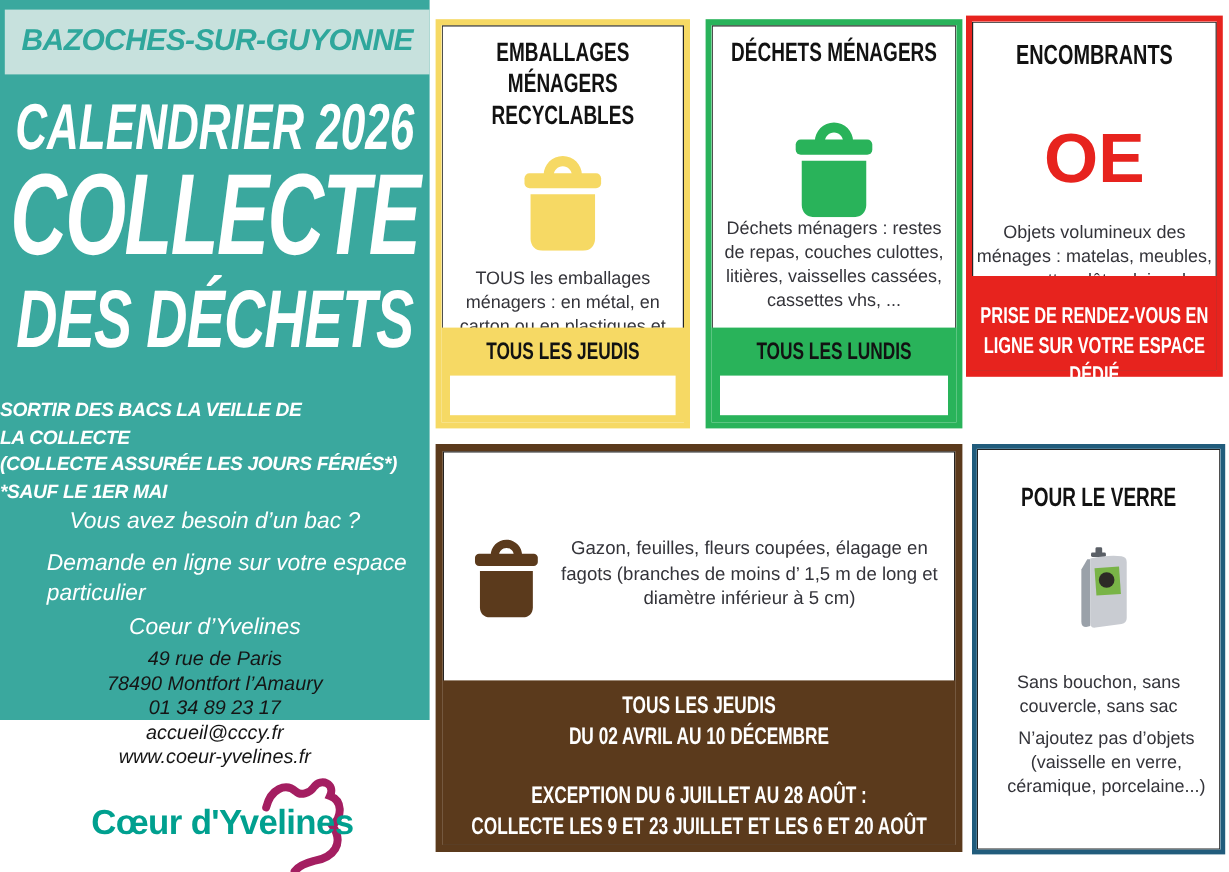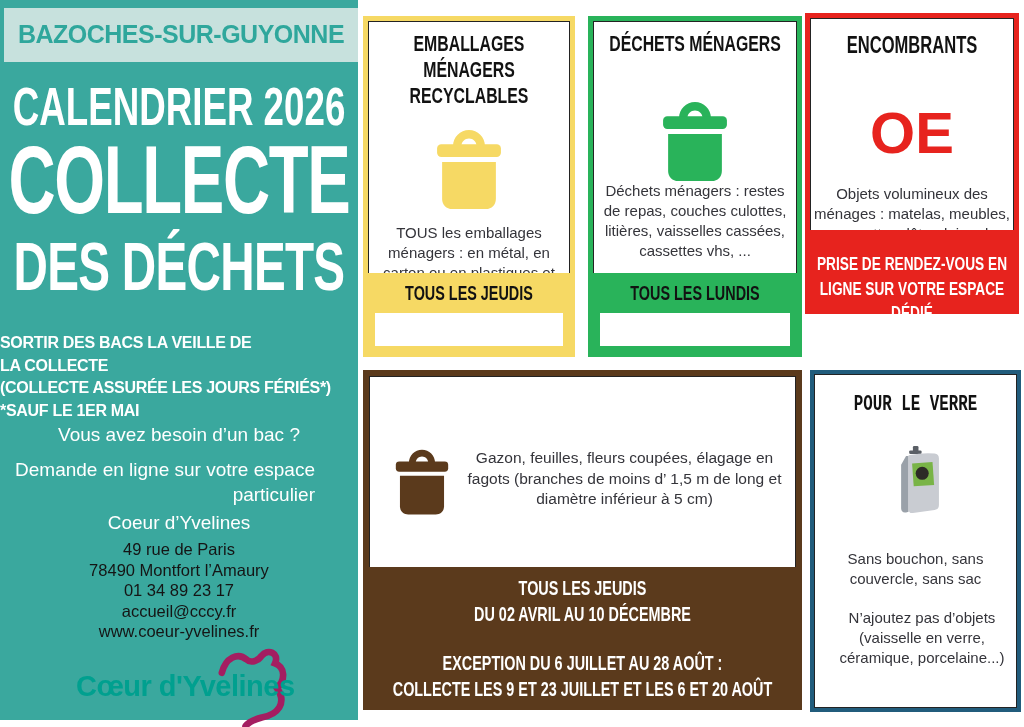--- a/index.html
+++ b/index.html
@@ -6,33 +6,33 @@
   html,body { width:1024px; height:727px; background:#fff; font-family:"Liberation Sans", sans-serif; }
   .page { position:relative; width:1024px; height:727px; overflow:hidden; background:#fff; }
 
   
   .cond68 { display:block; width:147.06%; transform:scaleX(.68); transform-origin:0 50%; text-align:center; }
   .cond70 { display:block; width:142.86%; transform:scaleX(.70); transform-origin:0 50%; text-align:center; }
   .cond72 { display:block; width:138.89%; transform:scaleX(.72); transform-origin:0 50%; text-align:center; }
   .pre { white-space:pre-line; }
 
   
-  .sidebar { position:absolute; left:0; top:0; width:358px; height:720px; background:var(--teal,#3AA89E); }
+  .sidebar { position:absolute; left:0; top:0; width:358px; height:600px; background:var(--teal,#3AA89E);font-style:italic; }
   .muni-band { position:absolute; top:8px; left:4px; width:354px; height:54px; background:var(--teal-light,#C7E1DD); }
   .muni-text { margin-top:12px; text-align:center; font-weight:bold; font-size:25px; letter-spacing:-.5px; color:var(--teal-text,#2FA79C); }
   .cal-title { position:absolute; top:78px; left:0; width:358px; color:#fff; }
   .cal-title span { font-weight:bold; font-size:54px; line-height:56px; }
   .collecte { position:absolute; top:130px; left:0; width:358px; color:#fff; }
   .collecte span { font-weight:bold; font-size:96px; line-height:100px; letter-spacing:-2px; }
   .desdechets { position:absolute; top:230px; left:0; width:358px; color:#fff; }
   .desdechets span { font-weight:bold; font-size:68px; line-height:72px; letter-spacing:-1px; }
   .notice { position:absolute; top:332px; left:0; width:358px; text-align:left; color:#fff; font-weight:bold;
             font-size:16px; line-height:22.5px; letter-spacing:-.3px; }
   .question { position:absolute; top:424px; left:0; width:358px; text-align:center; color:#fff; font-size:19px; }
-  .request  { position:absolute; top:457px; left:15px; width:300px; text-align:right; color:#fff; font-size:19px; line-height:25px; }
+  .request  { position:absolute; top:457px; left:39px; width:300px; text-align:left; color:#fff; font-size:19px; line-height:25px; }
   .org      { position:absolute; top:512px; left:0; width:358px; text-align:center; color:#fff; font-size:19px; }
   .address  { position:absolute; top:539px; left:0; width:358px; text-align:center; color:#151515; font-size:16.5px; line-height:20.5px; }
 
   
   .logo { position:absolute; left:0; top:648px; width:358px; height:79px; }
   .logo-text { position:absolute; left:76px; top:22px; font-weight:bold; font-size:29px; letter-spacing:-.5px; color:var(--logo-teal,#00A08F); }
   .ribbon { position:absolute; left:206px; top:2px; width:82px; height:76px; overflow:visible; }
 
   
   .card { position:absolute; background:#fff; box-shadow:inset 0 0 0 1px #232323; }
@@ -42,21 +42,21 @@
   #card-vegetaux    { left:363px; top:370px; width:439px; height:340px; border:6px solid var(--brown,#5B3A1C); }
   #card-verre       { left:810px; top:370px; width:211px; height:342px; border:4px solid var(--blue,#215C7C); }
 
   .card-title { text-align:center; color:#121212; overflow:visible; }
   .card-title span { font-weight:bold; font-size:22px; line-height:26px; }
   #card-encombrants .card-title span, #card-vegetaux .card-title span { font-size:23px; }
   #card-recyclables .card-title { margin-top:10px; }
   #card-menagers .card-title    { margin-top:10px; }
   #card-encombrants .card-title { margin-top:14px; }
   #card-vegetaux .card-title    { margin-top:16px; }
-  #card-verre .card-title       { margin-top:18px;font-family:Liberation Mono, monospace; }
+  #card-verre .card-title       { margin-top:28px; }
 
   .desc { text-align:center; color:#34343a; font-size:15px; line-height:20px; padding:0 9px; }
   #card-recyclables .desc { margin-top:14px; }
   #card-menagers .desc    { }
   #card-encombrants .desc { margin-top:22px; padding:0 0; }
 
   .bin { display:block; }
   .bin-center { margin:16px auto 0; width:76px; height:84px; }
   #card-menagers .bin-center { margin-top:40px; }
   .c-yellow { color:var(--yellow,#F6D964); }
@@ -81,21 +81,21 @@
   #card-vegetaux .desc-veg { position:absolute; left:96px; right:12px; top:72px; text-align:center;
                              color:#34343a; font-size:15.5px; line-height:20.5px; }
   .band-brown { position:absolute; left:0; right:0; bottom:0; height:137px; background:var(--brown,#5B3A1C); color:#fff; }
   .band-brown .sched1 { margin-top:8px; }
   .band-brown .sched2 { margin-top:23px; }
   .band-brown span { font-weight:bold; font-size:20px; line-height:26px; }
 
   
   .glass { display:block; margin:15px auto 0; width:62px; height:98px; }
   #card-verre .rule1 { margin-top:18px; }
-  #card-verre .rule2 { margin-top:19px;padding-left:22px; }
+  #card-verre .rule2 { margin-top:7px;padding-left:22px; }
 </style>
 </head>
 <body>
 
 <div class="page">
 
   <aside class="sidebar">
     <div class="muni-band">
       <div class="muni-text">BAZOCHES-SUR-GUYONNE</div>
     </div>

